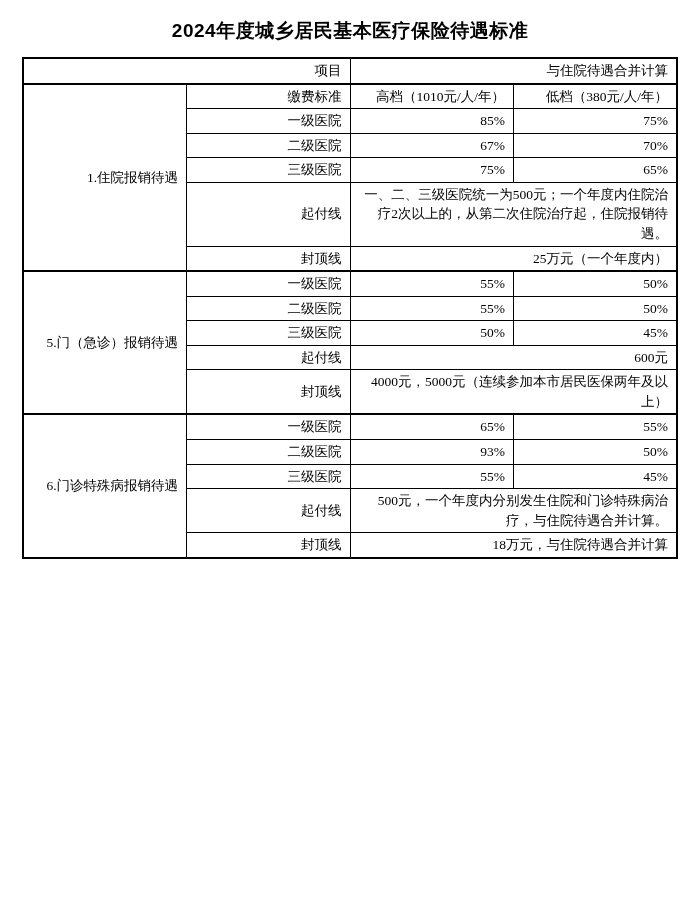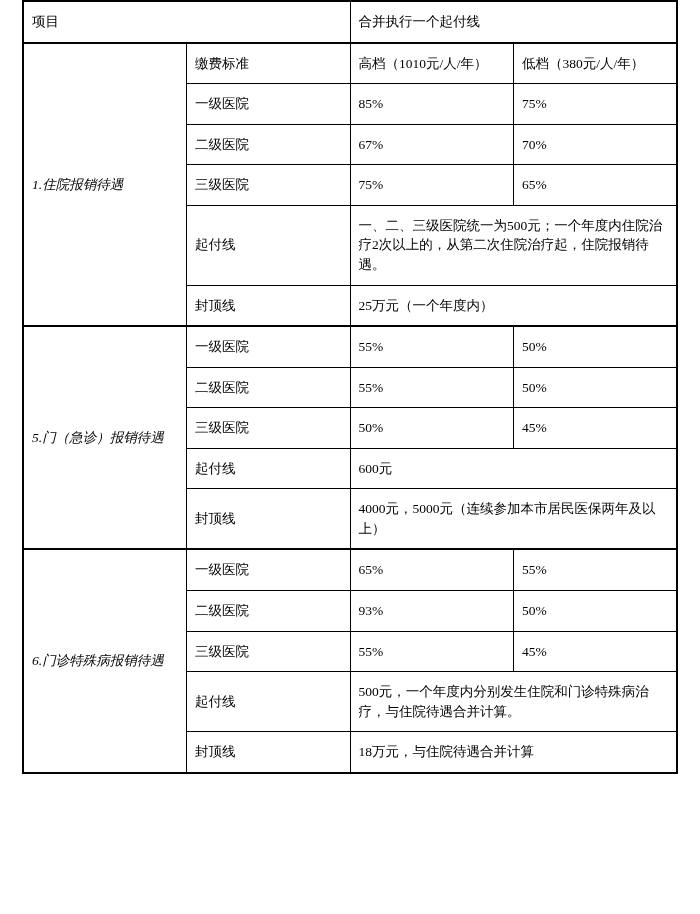--- a/index.html
+++ b/index.html
@@ -33,32 +33,31 @@
   table.main {
     width: 656px;
     border-collapse: collapse;
     table-layout: fixed;
     border: 2px solid #000;
   }
   table.main td {
     border: 1px solid #000;
     font-size: 13.5px;
     line-height: 1.45;
-    padding: 10px 8px;
+    padding: 2px 8px;
     vertical-align: middle;
-    text-align: left;
+    text-align: right;
   }
   td.group-head {
     width: 62px;
     font-size: 13.5px;
     line-height: 1.5;
     padding: 4px 4px;
     text-align: left;
     border-right: 2px solid #000;
-    font-style: italic;
   }
   td.row-label {
     width: 116px;
     margin-left: 28px;
   }
   td.val-high {
     width: 126px;
     border-radius: 13px;
   }
   td.val-low {
@@ -77,26 +76,27 @@
   }
   .hdr-item {
     border-right: 2px solid #000;
   }
 </style>
 </head>
 <body>
 
 <div class="page">
 
+  <div class="doc-title">2024年度城乡居民基本医疗保险待遇标准</div>
 
   <table class="main">
     <tbody>
       <tr>
         <td class="header-cell hdr-item" colspan="2">项目</td>
-        <td class="header-cell" colspan="2">合并执行一个起付线</td>
+        <td class="header-cell" colspan="2">与住院待遇合并计算</td>
       </tr>
 
       <tr class="section-top">
         <td class="group-head" rowspan="6">1.住院报销待遇</td>
         <td class="row-label">缴费标准</td>
         <td class="val-high left-text">高档（1010元/人/年）</td>
         <td class="val-low">低档（380元/人/年）</td>
       </tr>
       <tr>
         <td class="row-label">一级医院</td>

